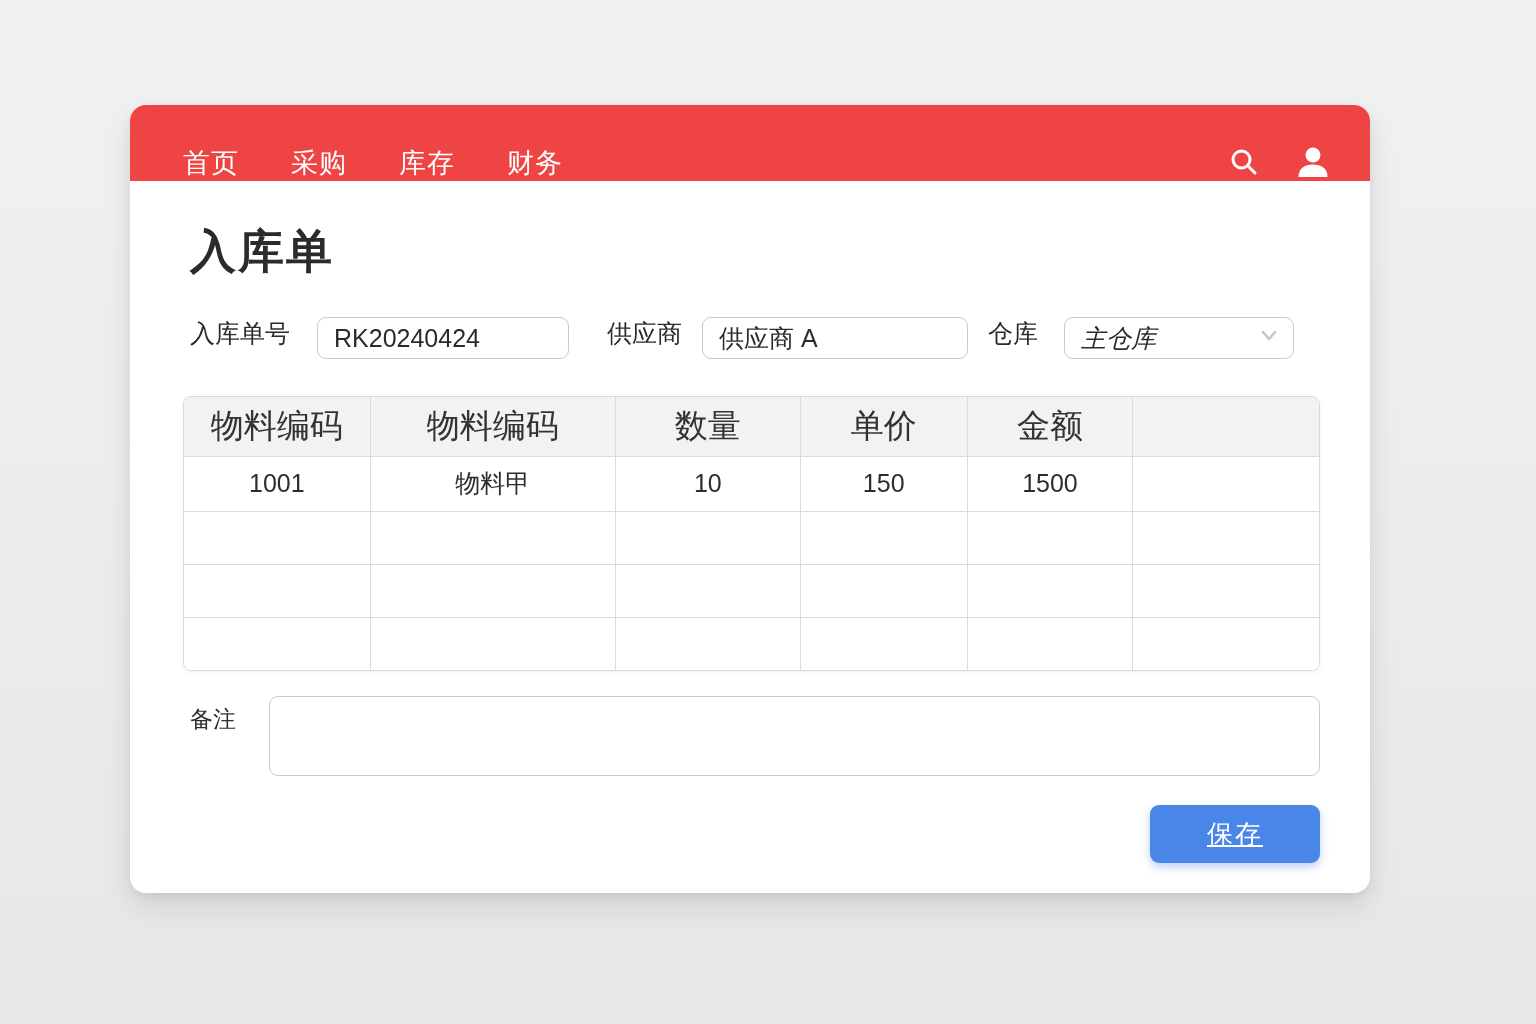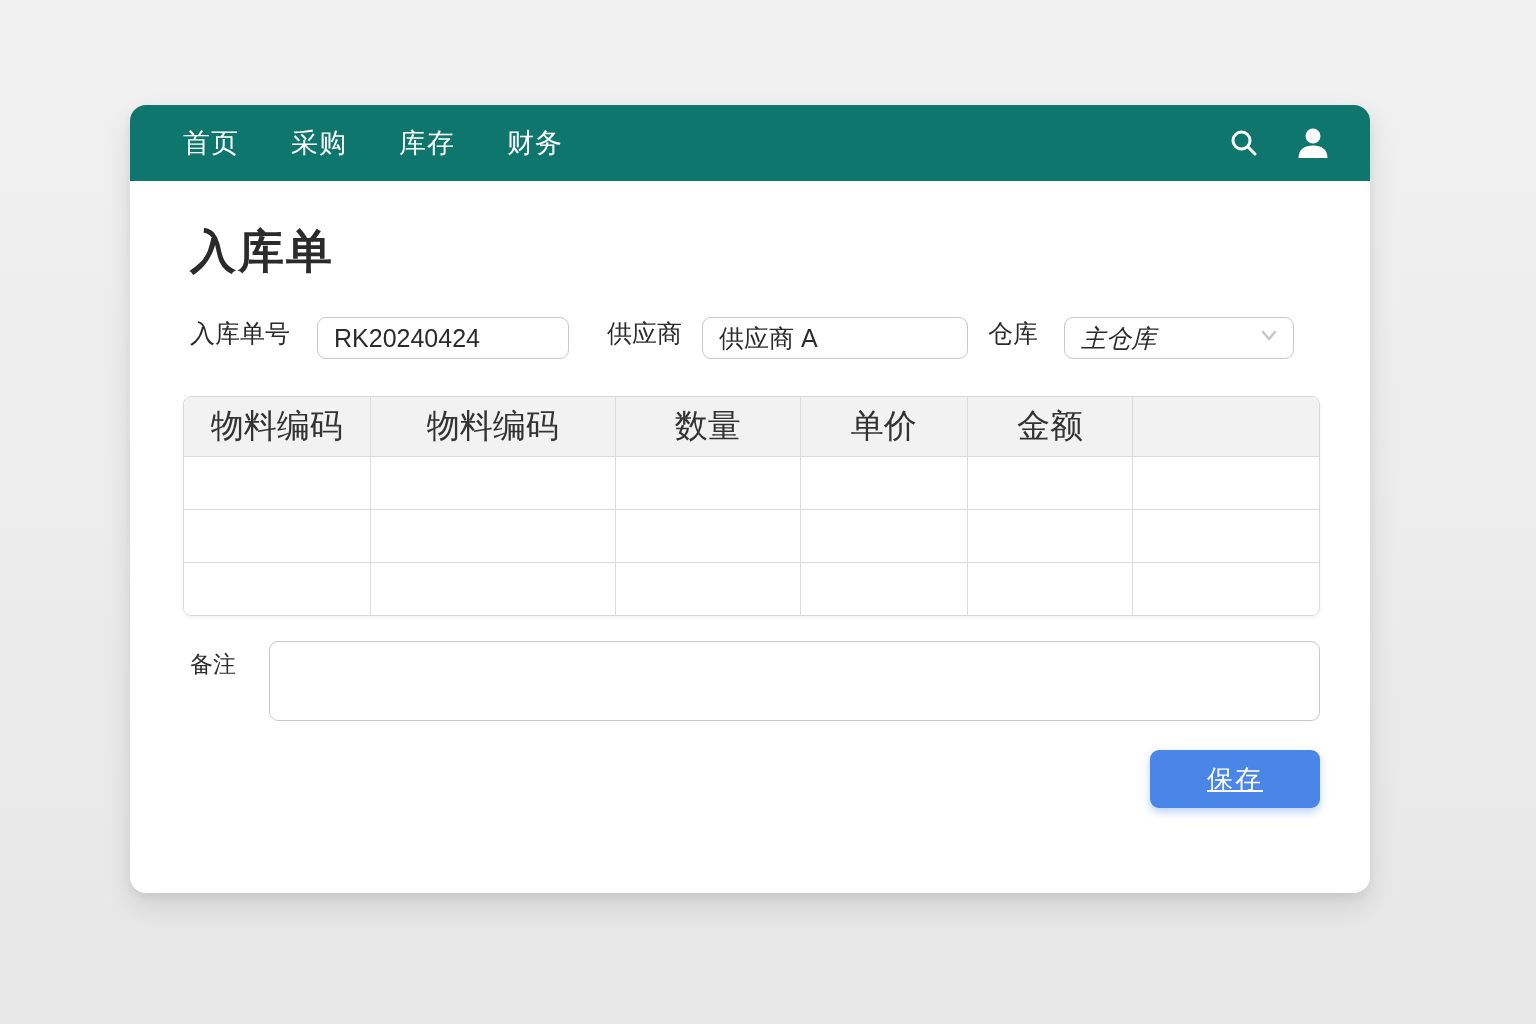--- a/index.html
+++ b/index.html
@@ -14,24 +14,24 @@
     position: absolute;
     left: 130px; top: 105px;
     width: 1240px; height: 788px;
     background: #ffffff;
     border-radius: 16px;
     box-shadow: 0 14px 30px rgba(0,0,0,0.10), 0 4px 10px rgba(0,0,0,0.06);
   }
   
   .nav {
     height: 76px;
-    background: #0f766e;
+    background: #ef4444;
     border-radius: 16px 16px 0 0;
     display: flex;
-    align-items: center;
+    align-items: flex-end;
     padding: 0 38px 0 53px;
   }
   .nav-item {
     color: #ffffff;
     font-size: 27px;
     font-weight: 500;
     margin-right: 52px;
     cursor: pointer;
     letter-spacing: 1px;
   }
@@ -201,20 +201,28 @@
         </colgroup>
         <tbody>
             <tr>
           <th>物料编码</th>
           <th>物料编码</th>
           <th>数量</th>
           <th>单价</th>
           <th>金额</th>
           <th></th>
         </tr>
+        <tr>
+          <td>1001</td>
+          <td>物料甲</td>
+          <td>10</td>
+          <td>150</td>
+          <td>1500</td>
+          <td></td>
+        </tr>
         <tr class="empty">
           <td></td>
           <td></td>
           <td></td>
           <td></td>
           <td></td>
           <td></td>
         </tr>
         <tr class="empty">
           <td></td>

